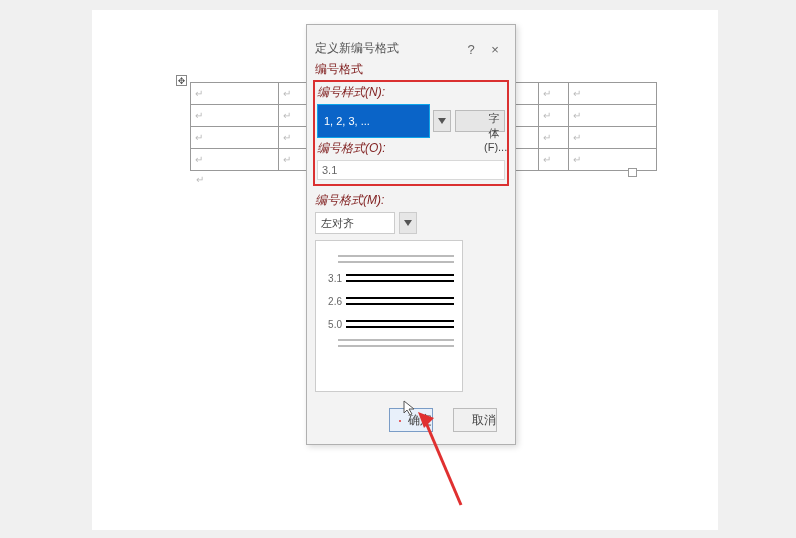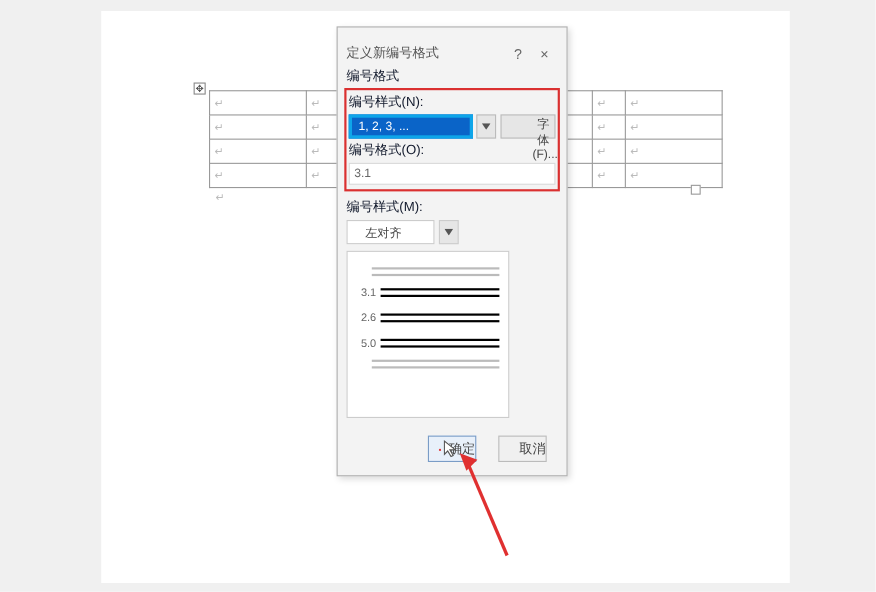--- a/index.html
+++ b/index.html
@@ -84,46 +84,46 @@
     .dlg-title { flex: 1; font-size: 12px; }
     .dlg-help, .dlg-close {
       width: 24px;
       text-align: center;
       color: #666;
       font-size: 13px;
       cursor: pointer;
     }
     .section-label {
       padding: 4px 8px 2px;
-      color: #0f172a;
+      color: #7f1d1d;
       font-size: 12px;
     }
     .field-group { padding: 2px 8px; }
-    .field-label { color: #0f172a; font-size: 12px; margin-bottom: 3px; }
+    .field-label { color: #7f1d1d; font-size: 12px; margin-bottom: 3px; font-style: italic; }
     .highlight-box {
       border: 2px solid #da3030;
       margin: 0 6px 4px;
       padding: 2px 2px 4px;
     }
     .select-row, .combo-row {
       display: flex;
       gap: 4px;
       align-items: center;
     }
     .select-style {
       flex: 1;
       height: 22px;
       background: #0a64c8;
       color: #fff;
-      padding: 0 6px;
+      padding: 16px 6px;
       display: flex;
       align-items: center;
       justify-content: space-between;
       font-size: 11px;
-      border: 3px solid #0ea5e9;
+      border: 1px solid #0ea5e9;
     }
     .drop-btn {
       width: 18px;
       height: 22px;
       background: #e6e6e6;
       border: 1px solid #bbb;
       display: flex;
       align-items: center;
       justify-content: center;
       margin-left: -1px;
@@ -146,21 +146,21 @@
       background: #fff;
       padding: 0 4px;
       font-size: 11px;
       color: #666;
     }
     .align-select {
       width: 80px;
       height: 22px;
       background: #fff;
       border: 1px solid #ccc;
-      padding: 0 16px;
+      padding: 0 5px;
       display: flex;
       align-items: center;
       font-size: 11px;
       color: #444;
       position: relative;
     }
     .align-drop {
       width: 18px;
       height: 22px;
       background: #e6e6e6;
@@ -292,21 +292,21 @@
             <path d="M0,0 L8,0 L4,6 Z"></path>
           </svg>
       </div>
       <button class="font-btn">字体(F)...</button>
     </div>
     <div class="field-label" style="margin-top:2px">编号格式(O):</div>
     <input class="input-format" value="3.1" style="">
   </div>
 
   <div class="field-group">
-    <div class="field-label">编号样式(M):</div>
+    <div class="field-label">编号格式(M):</div>
     <div class="combo-row">
       <div class="align-select">
         <span>左对齐</span>
       </div>
       <div class="align-drop">
         <svg viewBox="0 0 8 6" style="width:8px;height:6px;fill:#555">
             <path d="M0,0 L8,0 L4,6 Z"></path>
           </svg>
       </div>
     </div>

